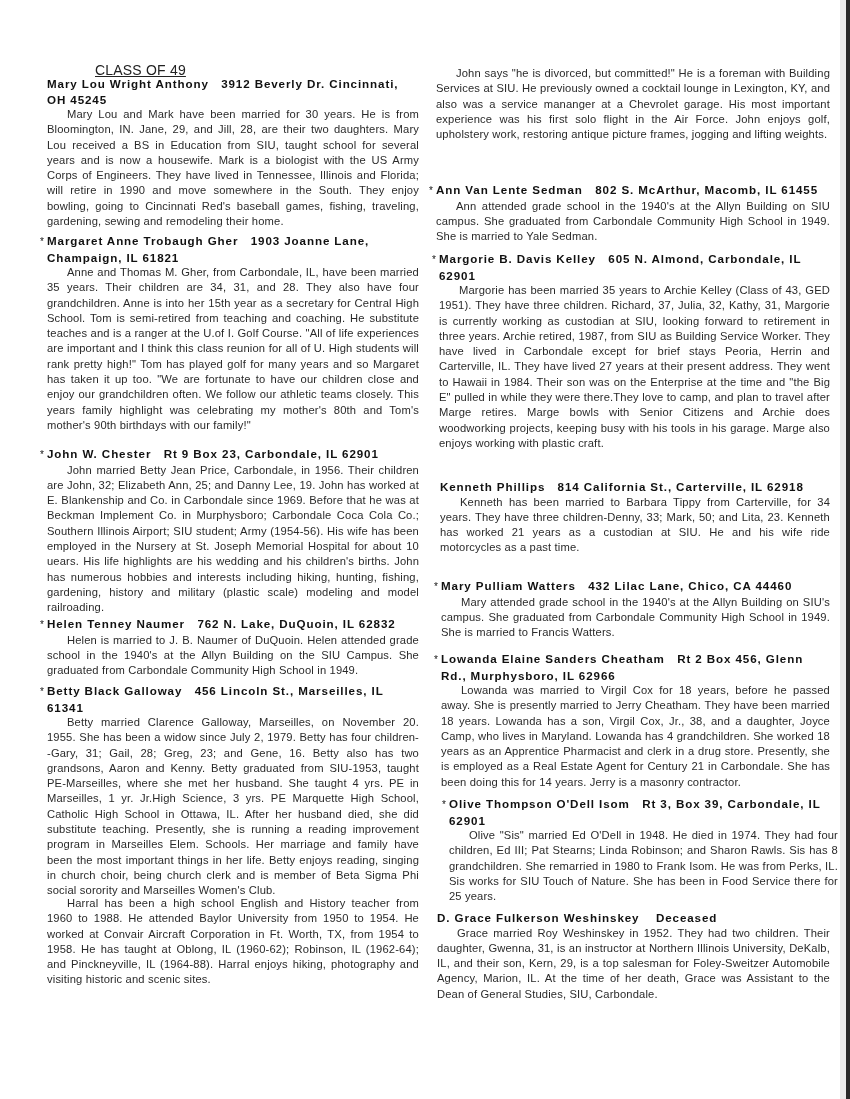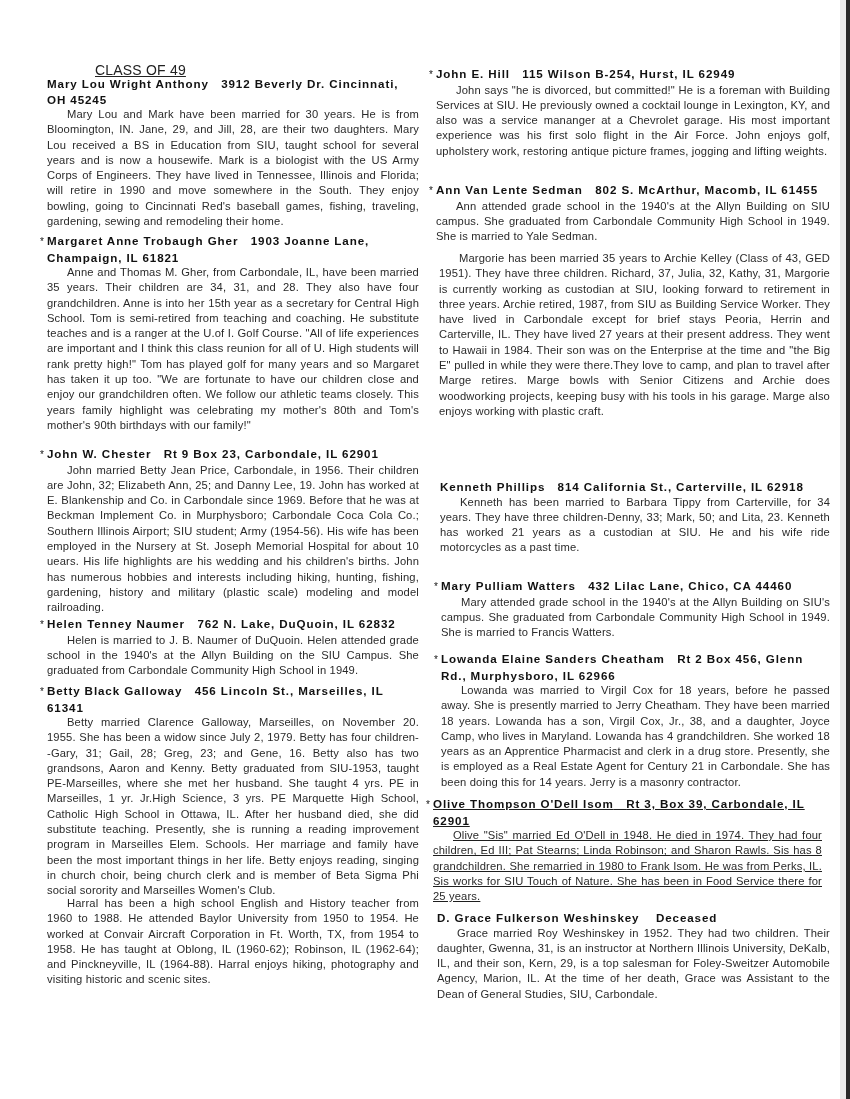--- a/index.html
+++ b/index.html
@@ -54,49 +54,49 @@
 <div class="entry" style="left:47px;top:683px;width:372px;">
   <div class="head"><span class="bullet">*</span><span>Betty Black Galloway</span>&nbsp;&nbsp; <span>456 Lincoln St., Marseilles, IL 61341</span></div>
   <div class="body">Betty married Clarence Galloway, Marseilles, on November 20. 1955. She has been a widow since July 2, 1979. Betty has four children--Gary, 31; Gail, 28; Greg, 23; and Gene, 16. Betty also has two grandsons, Aaron and Kenny. Betty graduated from SIU-1953, taught PE-Marseilles, where she met her husband. She taught 4 yrs. PE in Marseilles, 1 yr. Jr.High Science, 3 yrs. PE Marquette High School, Catholic High School in Ottawa, IL. After her husband died, she did substitute teaching. Presently, she is running a reading improvement program in Marseilles Elem. Schools. Her marriage and family have been the most important things in her life. Betty enjoys reading, singing in church choir, being church clerk and is member of Beta Sigma Phi social sorority and Marseilles Women's Club.</div>
 </div>
 
 <div class="entry" style="left:47px;top:896px;width:372px;">
   <div class="body">Harral has been a high school English and History teacher from 1960 to 1988. He attended Baylor University from 1950 to 1954. He worked at Convair Aircraft Corporation in Ft. Worth, TX, from 1954 to 1958. He has taught at Oblong, IL (1960-62); Robinson, IL (1962-64); and Pinckneyville, IL (1964-88). Harral enjoys hiking, photography and visiting historic and scenic sites.</div>
 </div>
 
 <div class="entry" style="left:436px;top:66px;width:394px;">
-  <div class="head"><span class="bullet">*</span><span>John E. Hill</span>&nbsp;&nbsp; <span>115 Wilson B-254, Hurst, IL 62949</span></div>
   <div class="body">John says "he is divorced, but committed!" He is a foreman with Building Services at SIU. He previously owned a cocktail lounge in Lexington, KY, and also was a service mananger at a Chevrolet garage. His most important experience was his first solo flight in the Air Force. John enjoys golf, upholstery work, restoring antique picture frames, jogging and lifting weights.</div>
 </div>
 
 <div class="entry" style="left:436px;top:182px;width:394px;">
   <div class="head"><span class="bullet">*</span><span>Ann Van Lente Sedman</span>&nbsp;&nbsp; <span>802 S. McArthur, Macomb, IL 61455</span></div>
   <div class="body">Ann attended grade school in the 1940's at the Allyn Building on SIU campus. She graduated from Carbondale Community High School in 1949. She is married to Yale Sedman.</div>
 </div>
 
 <div class="entry" style="left:439px;top:251px;width:391px;">
+  <div class="head"><span class="bullet">*</span><span>Margorie B. Davis Kelley</span>&nbsp;&nbsp; <span>605 N. Almond, Carbondale, IL 62901</span></div>
   <div class="body">Margorie has been married 35 years to Archie Kelley (Class of 43, GED 1951). They have three children. Richard, 37, Julia, 32, Kathy, 31, Margorie is currently working as custodian at SIU, looking forward to retirement in three years. Archie retired, 1987, from SIU as Building Service Worker. They have lived in Carbondale except for brief stays Peoria, Herrin and Carterville, IL. They have lived 27 years at their present address. They went to Hawaii in 1984. Their son was on the Enterprise at the time and "the Big E" pulled in while they were there.They love to camp, and plan to travel after Marge retires. Marge bowls with Senior Citizens and Archie does woodworking projects, keeping busy with his tools in his garage. Marge also enjoys working with plastic craft.</div>
 </div>
 
 <div class="entry" style="left:440px;top:479px;width:390px;">
   <div class="head"><span>Kenneth Phillips</span>&nbsp;&nbsp; <span>814 California St., Carterville, IL 62918</span></div>
   <div class="body">Kenneth has been married to Barbara Tippy from Carterville, for 34 years. They have three children-Denny, 33; Mark, 50; and Lita, 23. Kenneth has worked 21 years as a custodian at SIU. He and his wife ride motorcycles as a past time.</div>
 </div>
 
 <div class="entry" style="left:441px;top:578px;width:389px;">
   <div class="head"><span class="bullet">*</span><span>Mary Pulliam Watters</span>&nbsp;&nbsp; <span>432 Lilac Lane, Chico, CA 44460</span></div>
   <div class="body">Mary attended grade school in the 1940's at the Allyn Building on SIU's campus. She graduated from Carbondale Community High School in 1949. She is married to Francis Watters.</div>
 </div>
 
 <div class="entry" style="left:441px;top:651px;width:389px;">
   <div class="head"><span class="bullet">*</span><span>Lowanda Elaine Sanders Cheatham</span>&nbsp;&nbsp; <span>Rt 2 Box 456, Glenn Rd., Murphysboro, IL 62966</span></div>
   <div class="body">Lowanda was married to Virgil Cox for 18 years, before he passed away. She is presently married to Jerry Cheatham. They have been married 18 years. Lowanda has a son, Virgil Cox, Jr., 38, and a daughter, Joyce Camp, who lives in Maryland. Lowanda has 4 grandchildren. She worked 18 years as an Apprentice Pharmacist and clerk in a drug store. Presently, she is employed as a Real Estate Agent for Century 21 in Carbondale. She has been doing this for 14 years. Jerry is a masonry contractor.</div>
 </div>
 
-<div class="entry" style="left:433px;top:796px;width:389px;text-decoration:underline;">
+<div class="entry" style="left:449px;top:796px;width:389px;">
   <div class="head"><span class="bullet">*</span><span>Olive Thompson O'Dell Isom</span>&nbsp;&nbsp; <span>Rt 3, Box 39, Carbondale, IL 62901</span></div>
   <div class="body">Olive "Sis" married Ed O'Dell in 1948. He died in 1974. They had four children, Ed III; Pat Stearns; Linda Robinson; and Sharon Rawls. Sis has 8 grandchildren. She remarried in 1980 to Frank Isom. He was from Perks, IL. Sis works for SIU Touch of Nature. She has been in Food Service there for 25 years.</div>
 </div>
 
 <div class="entry" style="left:437px;top:910px;width:393px;">
   <div class="head"><span>D. Grace Fulkerson Weshinskey</span>&nbsp;&nbsp;&nbsp; <span>Deceased</span></div>
   <div class="body">Grace married Roy Weshinskey in 1952. They had two children. Their daughter, Gwenna, 31, is an instructor at Northern Illinois University, DeKalb, IL, and their son, Kern, 29, is a top salesman for Foley-Sweitzer Automobile Agency, Marion, IL. At the time of her death, Grace was Assistant to the Dean of General Studies, SIU, Carbondale.</div>
 </div>
 
 </body></html>

